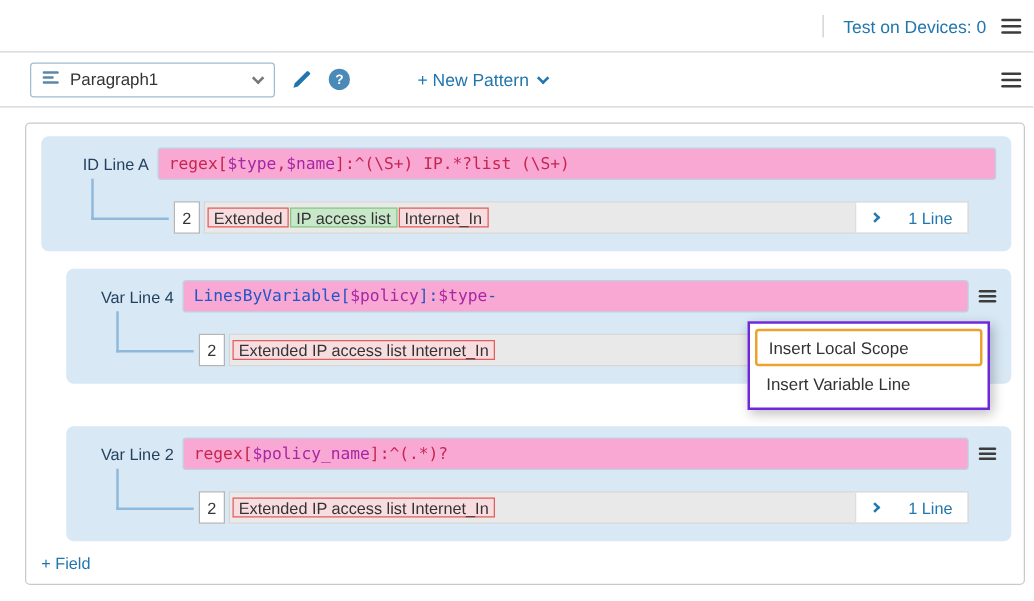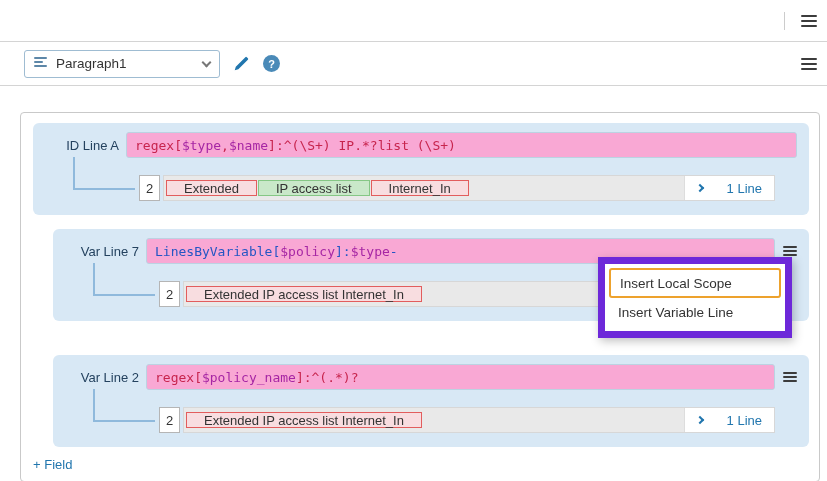--- a/index.html
+++ b/index.html
@@ -27,21 +27,21 @@
   .chev.right { width:6px; height:6px; transform:rotate(-45deg); border-color:var(--accent-blue,#2176ae); }
   .select .chev { margin-left:auto; }
   .type-label { color:var(--navy-text,#24425f); font-size:14px; }
   .help { width:17px; height:17px; border-radius:50%; background:#4a8ab8; color:#fff; font-size:11px; font-weight:bold;
           display:inline-flex; align-items:center; justify-content:center; cursor:pointer; }
   .newpat { display:inline-flex; align-items:center; gap:8px; font-size:14px; margin-left:40px; }
   .toolbar .hamb { margin-left:auto; margin-right:10px; }
   .pencil { display:inline-flex; cursor:pointer; }
 
   
-  .main { position:relative; margin:26px 0 0 20px; width:800px; height:370px; border:1px solid #c9c9c9; border-radius:4px; background:#fff; }
+  .main { position:relative; margin:12px 0 0 20px; width:800px; height:370px; border:1px solid #c9c9c9; border-radius:4px; background:#fff; }
   .panel { position:absolute; background:var(--panel-blue,#d8e8f5); border-radius:6px; }
   .p1 { left:12px; top:10px;  width:776px; height:92px; }
   .p2 { left:32px; top:116px; width:756px; height:92px; }
   .p3 { left:32px; top:242px; width:756px; height:92px; }
 
   .row1 { display:flex; align-items:center; padding:9px 12px 0 16px; }
   .plabel { width:70px; flex:none; text-align:right; margin-right:7px; font-size:13px; color:var(--navy-text,#24425f); }
   .codebox { flex:1; height:26px; background:#f9a8d4; border:1px solid #bcd2e2; border-radius:3px;
              display:flex; align-items:center; padding:0 8px; font-family:"DejaVu Sans Mono", monospace;
              font-size:13px; white-space:pre; overflow:hidden; cursor:text; }
@@ -50,44 +50,45 @@
   .seg.bluecode { color:var(--code-blue,#2456c4); }
 
   .connector { position:absolute; left:40px; top:34px; width:62px; height:33px;
                border-left:2px solid #8fb9dc; border-bottom:2px solid #8fb9dc; }
 
   .row2 { position:absolute; left:106px; right:34px; top:52px; height:26px; display:flex; align-items:stretch; }
   .countbox { width:21px; flex:none; background:#fff; border:1px solid #b5b5b5; display:flex;
               align-items:center; justify-content:center; font-size:13px; color:#333; }
   .tokenbar { flex:1; min-width:0; margin-left:3px; background:var(--bar-gray,#e9e9e9); border:1px solid #d7d7d7;
               display:flex; align-items:center; padding-left:2px; overflow:hidden; }
-  .token { height:16px; display:inline-flex; align-items:center; padding:0 17px; margin-right:1px;
+  .token { height:16px; display:inline-flex; align-items:center; padding:0 4px; margin-right:1px;
            font-size:13px; color:#333; white-space:nowrap; }
   .token.pink  { background:var(--token-pink-bg,#f8dde0);  border:1px solid var(--token-pink-border,#e25d5d); }
   .token.green { background:var(--token-green-bg,#c9e8c9); border:1px solid var(--token-green-border,#85c785); }
   .linebtn { margin-left:auto; height:100%; background:#fff; border:none; border-left:1px solid #ddd;
              display:flex; align-items:center; gap:24px; padding:0 12px; color:var(--accent-blue,#2176ae);
              font-size:13px; font-family:inherit; cursor:pointer; flex:none; }
 
   .addfield { position:absolute; left:12px; bottom:9px; font-size:13px; }
 
   
-  .ctxmenu { position:absolute; left:598px; top:257px; width:194px; background:#fff; border:7px solid #6d28d9;
+  .ctxmenu { position:absolute; left:598px; top:257px; width:194px; background:#fff; border:2px solid #6d28d9;
              box-shadow:2px 3px 9px rgba(0,0,0,0.25); z-index:10; padding:4px; }
   .ctxmenu .item { height:29px; display:flex; align-items:center; padding:0 9px; font-size:13.5px; color:#333; cursor:pointer; }
   .ctxmenu .item.highlighted { height:30px; border:2px solid var(--menu-orange,#eda22d); border-radius:3px; }
 </style>
 </head>
 <body>
 
 <div class="page">
 
   <div class="topbar">
     <div class="topbar-right">
       <span class="vdiv"></span>
+      <a class="blue">Test on Devices: 0</a>
       <span class="hamb">
           <i></i>
           <i></i>
           <i></i>
         </span>
     </div>
   </div>
 
   <div class="toolbar">
     <div class="select">
@@ -100,20 +101,24 @@
       </span>
       <span>Paragraph1</span>
       <span class="chev down"></span>
     </div>
     <span class="pencil">
       <svg width="15" height="15" viewBox="0 0 16 16">
           <path fill="#2176ae" d="M0.8 15.2 L1.9 11.4 L12.1 1.2 a1.1 1.1 0 0 1 1.56 0 L14.8 2.34 a1.1 1.1 0 0 1 0 1.56 L4.6 14.1 Z"></path>
         </svg>
     </span>
     <span class="help">?</span>
+    <a class="newpat blue">
+      <span>+ New Pattern</span>
+      <span class="chev down bluec"></span>
+    </a>
     <span class="hamb">
         <i></i>
         <i></i>
         <i></i>
       </span>
   </div>
 
   <div class="main">
 
     <section class="panel p1">
@@ -137,21 +142,21 @@
           <button class="linebtn">
             <span class="chev right"></span>
             <span>1 Line</span>
           </button>
         </div>
       </div>
     </section>
 
     <section class="panel p2">
       <div class="row1">
-        <span class="plabel">Var Line 7</span>
+        <span class="plabel">Var Line 4</span>
         <div class="codebox">
           <span class="seg bluecode">LinesByVariable[</span>
           <span class="seg purple">$policy</span>
           <span class="seg bluecode">]:</span>
           <span class="seg purple">$type</span>
           <span class="seg bluecode">-</span>
         </div>
         <span class="hamb small">
             <i></i>
             <i></i>

